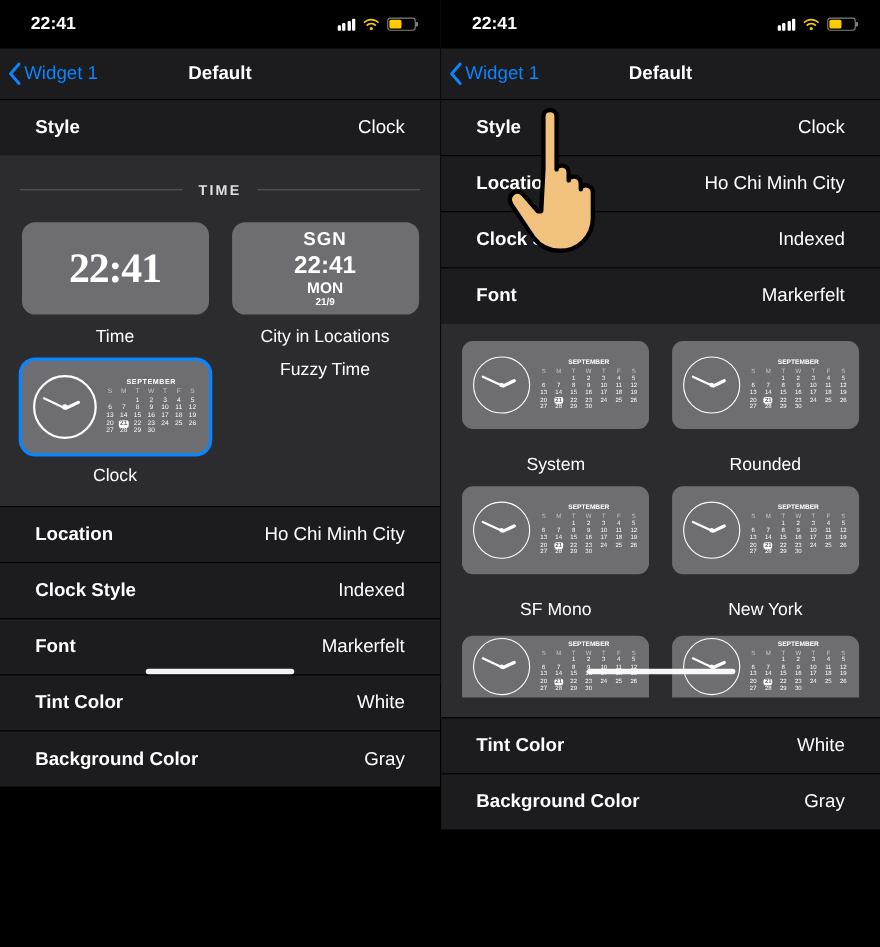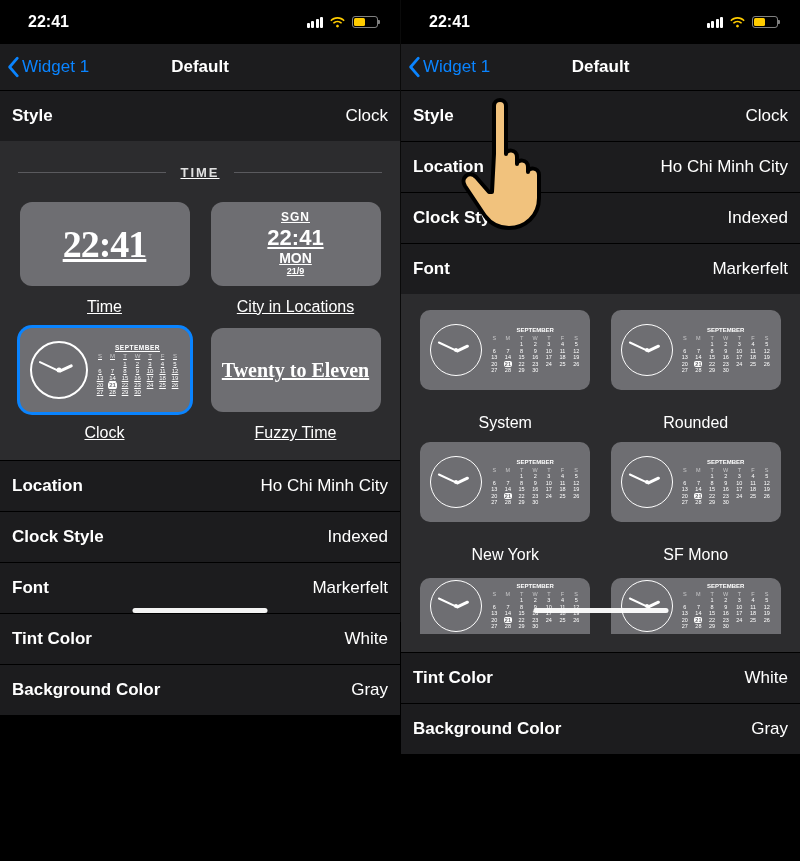--- a/index.html
+++ b/index.html
@@ -74,30 +74,29 @@
       width: 100%; text-align: center;
       font-size: 17px; font-weight: 600; color: #ffffff;
     }
     
     .row {
       height: 51px;
       background: #1c1c1e;
       border-top: .5px solid #000;
       display: flex; align-items: center;
       justify-content: space-between;
-      padding: 0 12px;
+      padding: 0 32px;
       font-size: 17px;
     }
     .row .label { font-weight: 600; }
     .row .value { color: #fff; font-weight: 400; }
     
     .picker-area {
       background: #2c2c2e;
       padding: 24px 18px 18px;
-      text-decoration: underline;
     }
     .section-header {
       display: flex; align-items: center; justify-content: center;
       gap: 14px;
       font-size: 13px; letter-spacing: 2px;
       color: #e0e0e0;
       font-weight: 600;
       margin-bottom: 22px;
     }
     .section-header::before,
@@ -122,21 +121,21 @@
     }
     .tile.selected { box-shadow: 0 0 0 3px #0a84ff; }
     .opt-label { font-size: 16px; color: #fff; }
     .tile .bigtime {
       font-family: "Brush Script MT", cursive;
       font-size: 38px; font-weight: 700; letter-spacing: -1px;
     }
     .tile .stacked {
       text-align: center; line-height: 1.15;
     }
-    .tile .stacked .l1 { font-size: 12px; letter-spacing: 1px; font-weight: 700; }
+    .tile .stacked .l1 { font-size: 17px; letter-spacing: 1px; font-weight: 700; }
     .tile .stacked .l2 { font-size: 22px; font-weight: 700; }
     .tile .stacked .l3 { font-size: 14px; font-weight: 700; }
     .tile .stacked .l4 { font-size: 9px; font-weight: 700; }
     .tile .fuzz { font-family: "Marker Felt", "Comic Sans MS", cursive; font-size: 20px; font-weight: 700; }
     .tile .clockcal { display: flex; align-items: center; gap: 8px; padding: 0 10px; width: 100%; }
     .tile .aclock {
       width: 58px; height: 58px;
       border: 2px solid #fff; border-radius: 50%;
       position: relative;
       flex: none;
@@ -332,23 +331,20 @@
                   <span class=""></span>
                   <span class=""></span>
                 </div>
               </div>
           </div>
         </div>
         <div class="opt-label">Clock</div>
       </div>
 
       <div class="opt">
-        <div class="tile">
-          <div class="fuzz">Twenty to Eleven</div>
-        </div>
         <div class="opt-label">Fuzzy Time</div>
       </div>
     </div>
   </div>
 
   <div class="row">
     <div class="label">Location</div>
     <div class="value">Ho Chi Minh City</div>
   </div>
   <div class="row">
@@ -609,21 +605,21 @@
                 <span class="">27</span>
                 <span class="">28</span>
                 <span class="">29</span>
                 <span class="">30</span>
                 <span class=""></span>
                 <span class=""></span>
                 <span class=""></span>
               </div>
             </div>
         </div>
-        <div class="font-label">New York</div>
+        <div class="font-label">SF Mono</div>
       </div>
       <div class="font-opt">
         <div class="font-tile">
           <div class="aclock">
               <div class="hand h-hand"></div>
               <div class="hand m-hand"></div>
             </div>
           <div class="minical">
               <div class="mc-head">SEPTEMBER</div>
               <div class="mc-row">
@@ -675,21 +671,21 @@
                 <span class="">27</span>
                 <span class="">28</span>
                 <span class="">29</span>
                 <span class="">30</span>
                 <span class=""></span>
                 <span class=""></span>
                 <span class=""></span>
               </div>
             </div>
         </div>
-        <div class="font-label">SF Mono</div>
+        <div class="font-label">New York</div>
       </div>
     </div>
     <div class="font-grid partial" style="margin-top:14px;">
       <div class="font-opt">
         <div class="font-tile">
           <div class="aclock">
               <div class="hand h-hand"></div>
               <div class="hand m-hand"></div>
             </div>
           <div class="minical">

